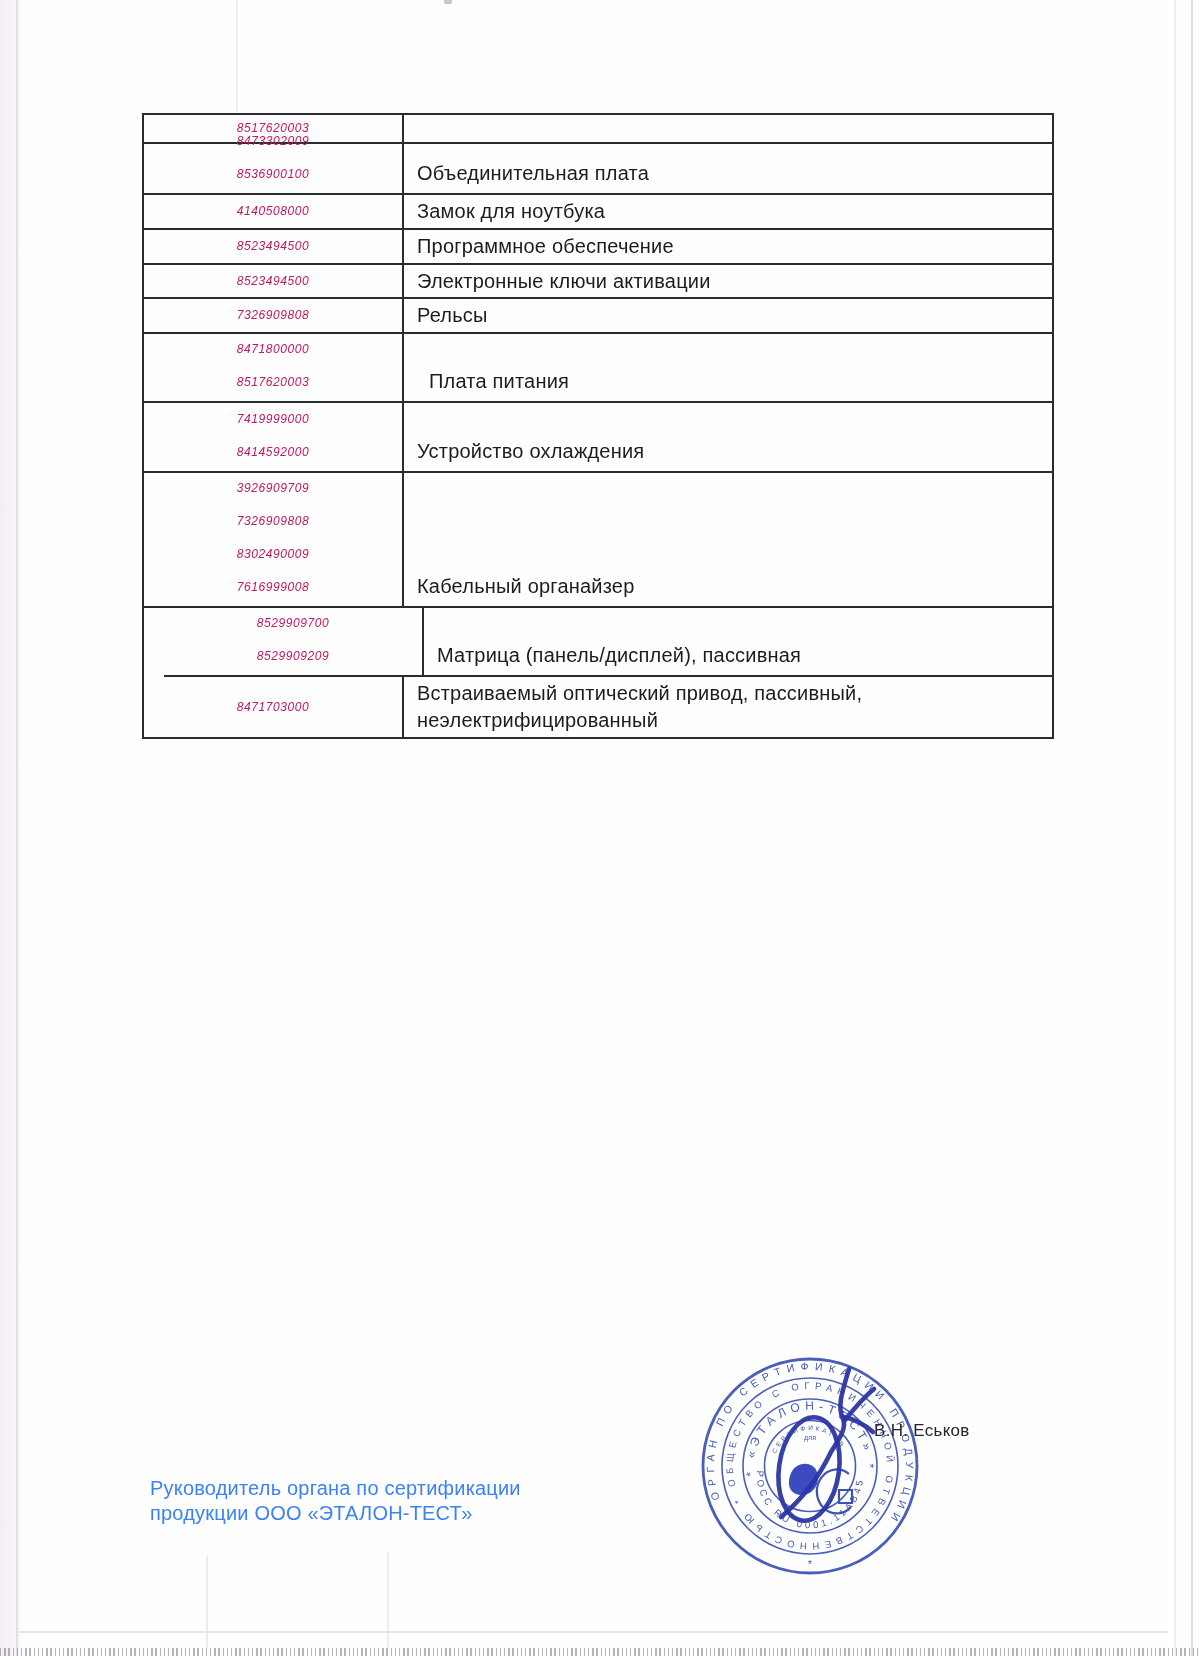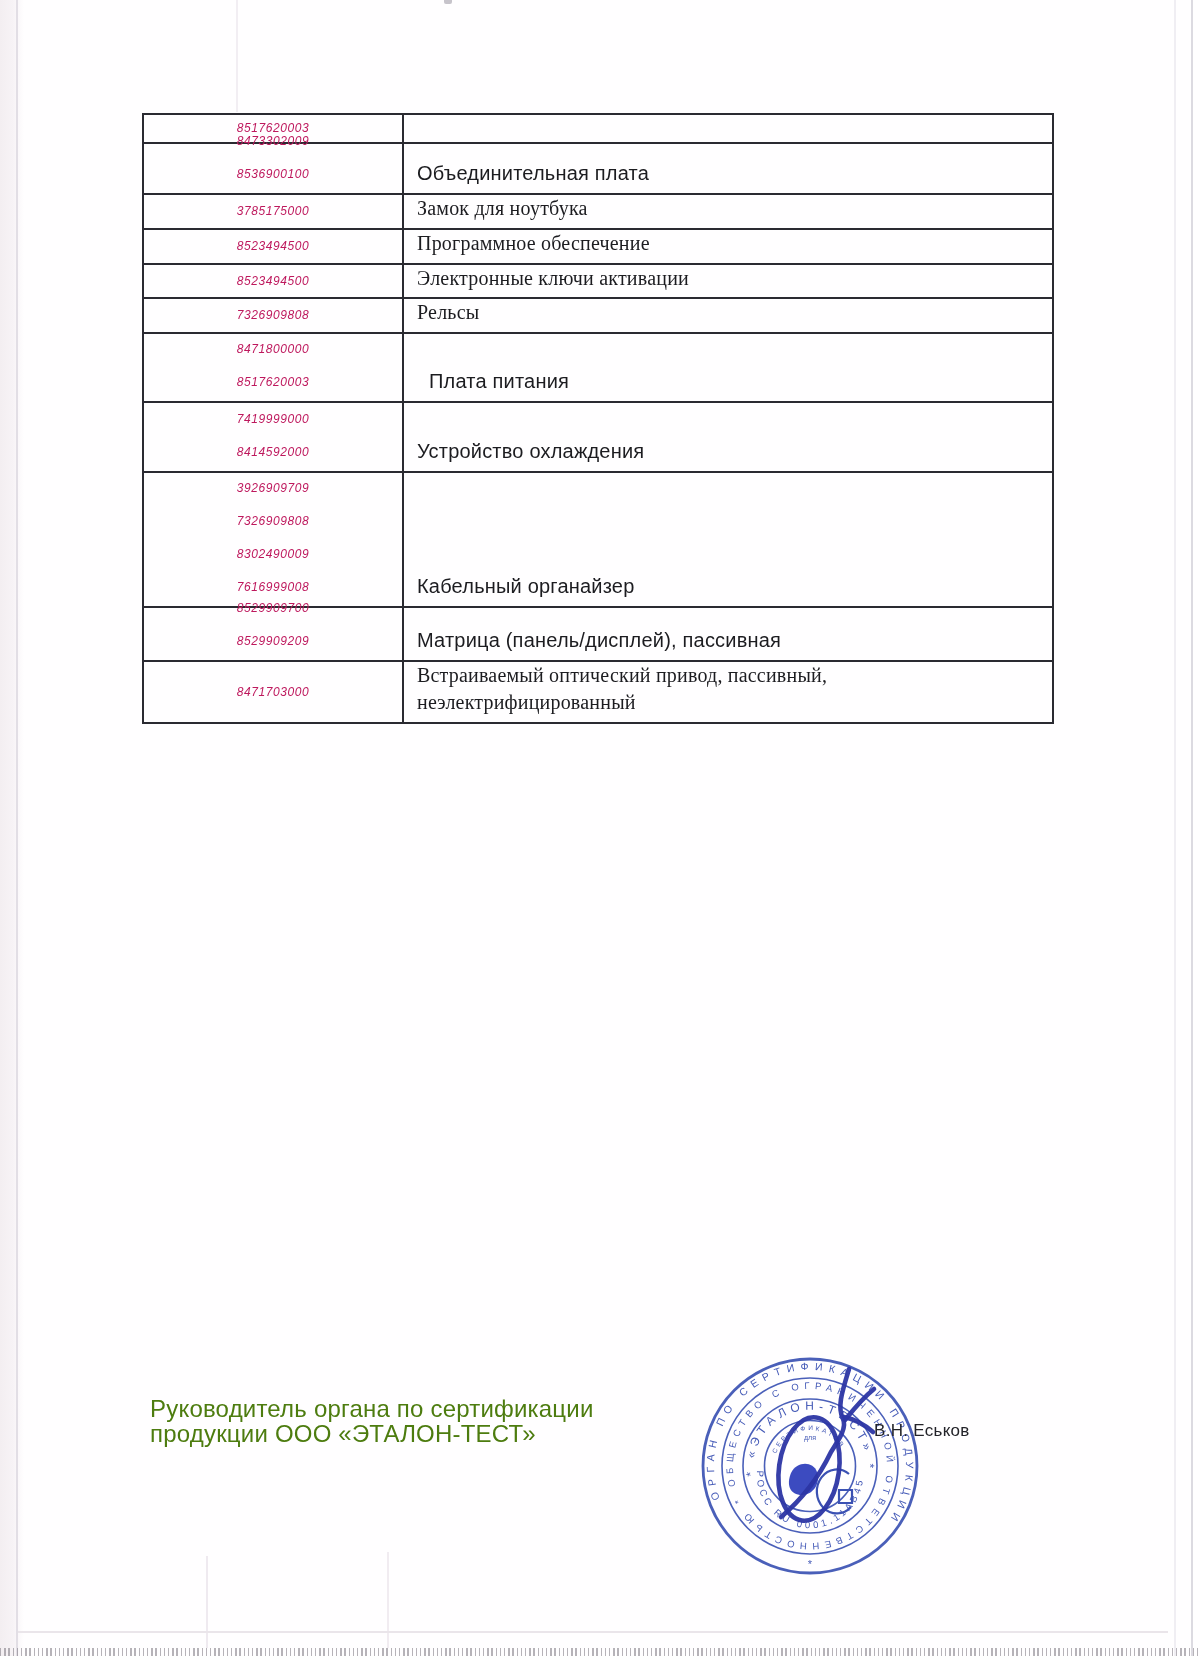--- a/index.html
+++ b/index.html
@@ -29,27 +29,27 @@
   
   .codes-table { position: absolute; left: 142px; top: 113px; width: 912px;
     border: 2px solid #2a2a31; background: #fffeff; }
   .trow { display: flex; border-bottom: 2px solid #2a2a31; }
   .trow:last-child { border-bottom: none; }
   .cell-codes { width: 260px; border-right: 2px solid #2a2a31; display: flex; flex-direction: column; }
   .cell-desc { flex: 1; display: flex; padding-left: 13px; padding-right: 60px; }
   .code-line { line-height: 33px; text-align: center; font-size: 12px; letter-spacing: .6px; color: #be185d; font-style: italic; }
   .desc-text { font-size: 20px; line-height: 27px; color: #1c1c20; letter-spacing: .2px; }
   .trow.single .cell-codes { justify-content: center; }
-  .trow.single .cell-desc { align-items: flex-start; font-family: Liberation Serif, serif; }
+  .trow.single .cell-desc { align-items: center; }
   .trow.multi .cell-codes { justify-content: flex-end; padding-bottom: 2px; }
   .trow.multi .cell-desc { align-items: flex-end; padding-bottom: 6px; }
 
   
-  .sig-label { position: absolute; left: 150px; top: 1396px; font-size: 24px; line-height: 25px;
-    color: #4d7c0f; letter-spacing: .2px; }
+  .sig-label { position: absolute; left: 150px; top: 1476px; font-size: 20px; line-height: 25px;
+    color: #3b82f6; letter-spacing: .2px; }
   .sig-name { position: absolute; left: 874px; top: 1421px; font-size: 17px; color: #232329; letter-spacing: .3px; }
 
   .stamp-svg { position: absolute; left: 701px; top: 1357px; width: 218px; height: 218px; }
   .sign-svg { position: absolute; left: 690px; top: 1280px; width: 280px; height: 310px; }
 </style>
 </head>
 <body>
 
 <div class="page">
 
@@ -77,21 +77,21 @@
         <div class="cell-codes">
           <div class="code-line">8473302009</div>
           <div class="code-line">8536900100</div>
         </div>
         <div class="cell-desc">
           <div class="desc-text">Объединительная плата</div>
         </div>
       </div>
       <div class="trow single" style="height: 35px;">
         <div class="cell-codes">
-          <div class="code-line">3785175000</div>
+          <div class="code-line">4140508000</div>
         </div>
         <div class="cell-desc">
           <div class="desc-text">Замок для ноутбука</div>
         </div>
       </div>
       <div class="trow single" style="height: 35px;">
         <div class="cell-codes">
           <div class="code-line">8523494500</div>
         </div>
         <div class="cell-desc">
@@ -136,21 +136,21 @@
         <div class="cell-codes">
           <div class="code-line">3926909709</div>
           <div class="code-line">7326909808</div>
           <div class="code-line">8302490009</div>
           <div class="code-line">7616999008</div>
         </div>
         <div class="cell-desc">
           <div class="desc-text">Кабельный органайзер</div>
         </div>
       </div>
-      <div class="trow multi" style="height: 54px;">
+      <div class="trow multi" style="height: 69px; margin-left: 20px;">
         <div class="cell-codes">
           <div class="code-line">8529909700</div>
           <div class="code-line">8529909209</div>
         </div>
         <div class="cell-desc">
           <div class="desc-text">Матрица (панель/дисплей), пассивная</div>
         </div>
       </div>
       <div class="trow single" style="height: 60px;">
         <div class="cell-codes">

